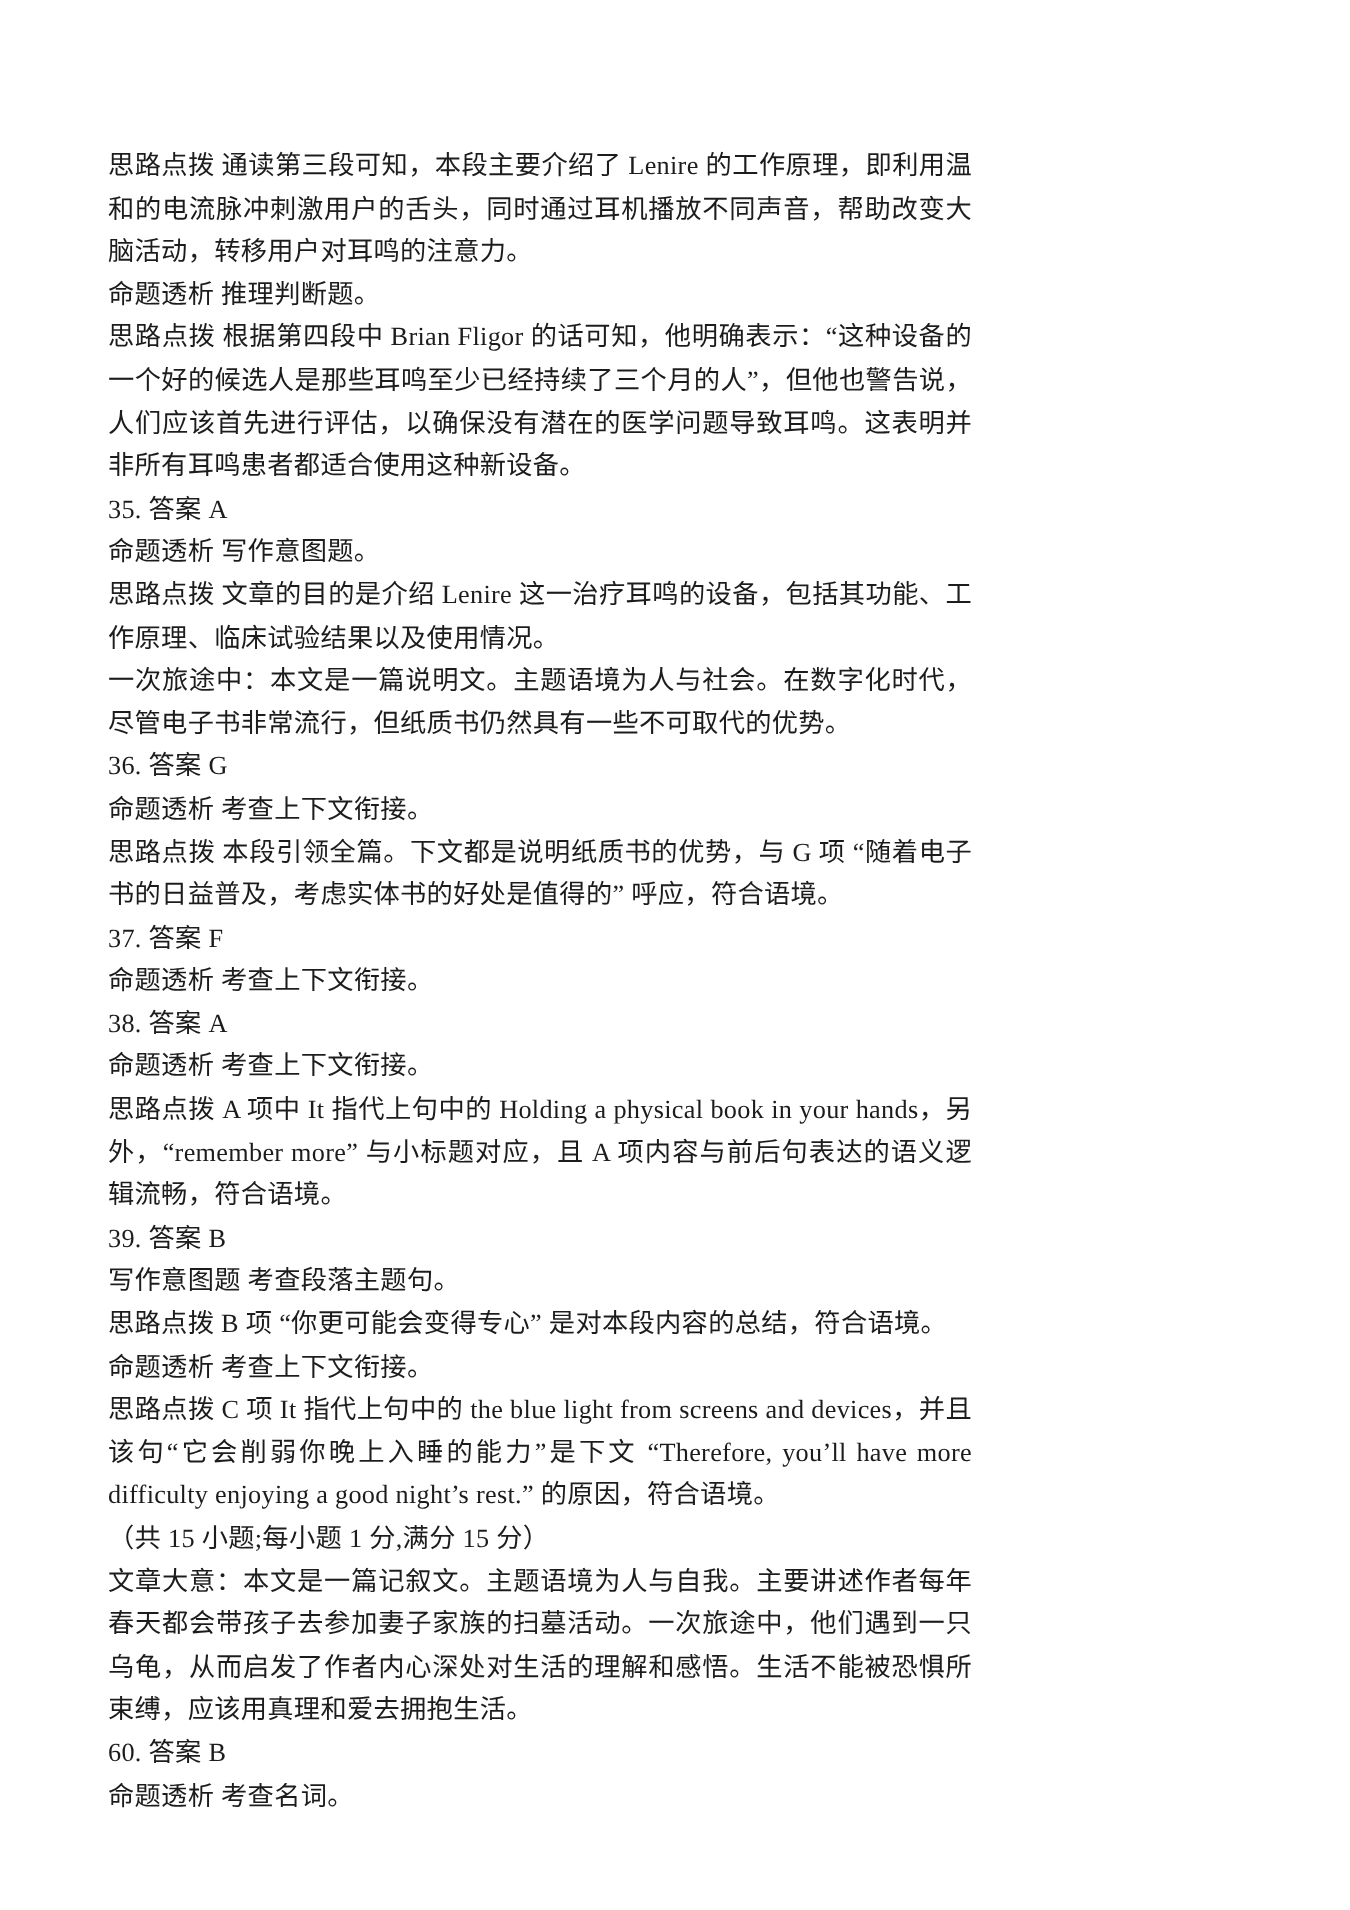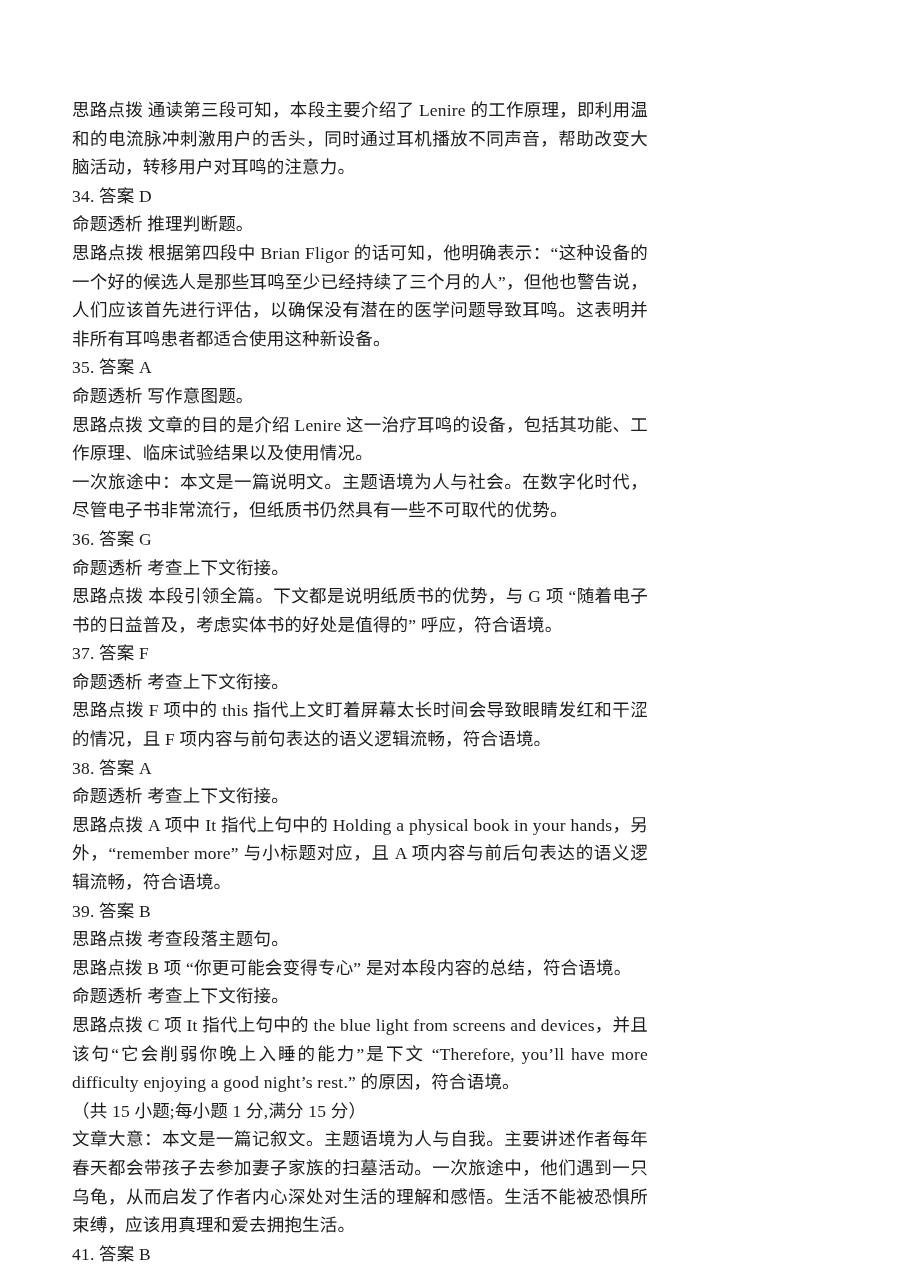--- a/index.html
+++ b/index.html
@@ -26,38 +26,36 @@
     margin: 0;
     text-align: justify;
     word-break: break-word;
   }
 </style>
 </head>
 <body>
 
 <main class="doc">
   <p>思路点拨 通读第三段可知，本段主要介绍了 Lenire 的工作原理，即利用温和的电流脉冲刺激用户的舌头，同时通过耳机播放不同声音，帮助改变大脑活动，转移用户对耳鸣的注意力。</p>
-  <p>34. 答案 D</p>
   <p>命题透析 推理判断题。</p>
   <p>思路点拨 根据第四段中 Brian Fligor 的话可知，他明确表示：“这种设备的一个好的候选人是那些耳鸣至少已经持续了三个月的人”，但他也警告说，人们应该首先进行评估，以确保没有潜在的医学问题导致耳鸣。这表明并非所有耳鸣患者都适合使用这种新设备。</p>
   <p>35. 答案 A</p>
   <p>命题透析 写作意图题。</p>
   <p>思路点拨 文章的目的是介绍 Lenire 这一治疗耳鸣的设备，包括其功能、工作原理、临床试验结果以及使用情况。</p>
   <p>一次旅途中：本文是一篇说明文。主题语境为人与社会。在数字化时代，尽管电子书非常流行，但纸质书仍然具有一些不可取代的优势。</p>
   <p>36. 答案 G</p>
   <p>命题透析 考查上下文衔接。</p>
   <p>思路点拨 本段引领全篇。下文都是说明纸质书的优势，与 G 项 “随着电子书的日益普及，考虑实体书的好处是值得的” 呼应，符合语境。</p>
   <p>37. 答案 F</p>
   <p>命题透析 考查上下文衔接。</p>
-  <p>思路点拨 F 项中的 this 指代上文盯着屏幕太长时间会导致眼睛发红和干涩的情况，且 F 项内容与前句表达的语义逻辑流畅，符合语境。</p>
   <p>38. 答案 A</p>
   <p>命题透析 考查上下文衔接。</p>
   <p>思路点拨 A 项中 It 指代上句中的 Holding a physical book in your hands，另外，“remember more” 与小标题对应，且 A 项内容与前后句表达的语义逻辑流畅，符合语境。</p>
   <p>39. 答案 B</p>
-  <p>思路点拨 考查段落主题句。</p>
+  <p>写作意图题 考查段落主题句。</p>
   <p>思路点拨 B 项 “你更可能会变得专心” 是对本段内容的总结，符合语境。</p>
   <p>命题透析 考查上下文衔接。</p>
   <p>思路点拨 C 项 It 指代上句中的 the blue light from screens and devices，并且该句“它会削弱你晚上入睡的能力”是下文 “Therefore, you’ll have more difficulty enjoying a good night’s rest.” 的原因，符合语境。</p>
   <p>（共 15 小题;每小题 1 分,满分 15 分）</p>
   <p>文章大意：本文是一篇记叙文。主题语境为人与自我。主要讲述作者每年春天都会带孩子去参加妻子家族的扫墓活动。一次旅途中，他们遇到一只乌龟，从而启发了作者内心深处对生活的理解和感悟。生活不能被恐惧所束缚，应该用真理和爱去拥抱生活。</p>
-  <p>41. 答案 B</p>
+  <p>60. 答案 B</p>
   <p>命题透析 考查名词。</p>
 </main>
 
 </body></html>

